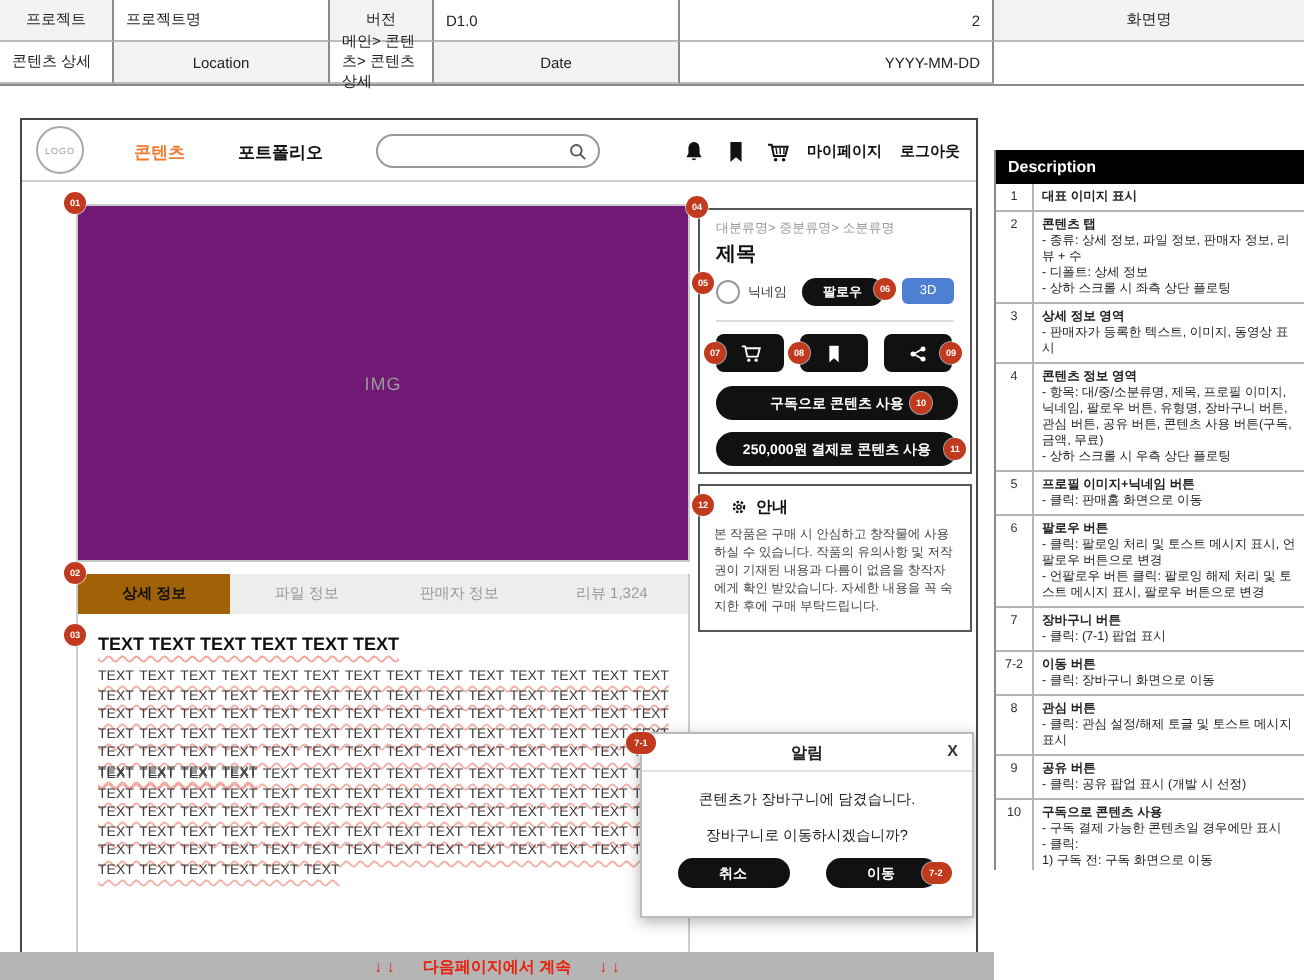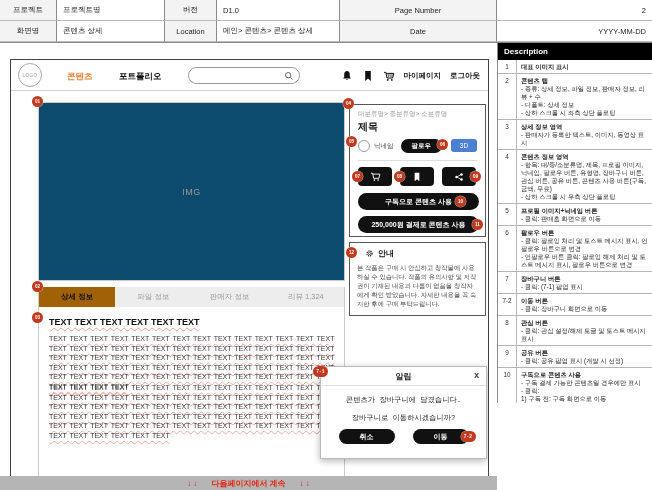--- a/index.html
+++ b/index.html
@@ -8,37 +8,37 @@
   
   .meta-table { display:grid; grid-template-columns:57px 108px 52px 123px 157px 1fr; grid-auto-rows:21px; border-bottom:1px solid #8a8a8a; }
   .mcell { border-right:1px solid #8a8a8a; border-bottom:1px solid #bbb; font-size:7.5px; display:flex; align-items:center; padding:0 6px; color:#222; }
   .mcell:nth-child(6n) { border-right:none; }
   .mlabel { justify-content:center; background:#f3f3f3; }
   .mright { justify-content:flex-end; }
 
   
   .main { display:flex; height:448px; }
   .left-pane { position:relative; width:497px; height:448px; }
-  .desc-pane { width:155px; height:360px; border-left:1px solid #8a8a8a; display:flex; flex-direction:column; overflow:hidden; }
+  .desc-pane { width:155px; height:360px; border-left:1px solid #8a8a8a; display:flex; flex-direction:column; overflow:hidden;margin-top:32px; }
 
   
   .wireframe { position:absolute; left:10px; top:16px; width:479px; height:432px; border:1px solid #444; background:#fff; overflow:hidden; }
   .wf-header { position:absolute; left:0; top:0; width:100%; height:31px; border-bottom:1px solid #d0d0d0; }
   .logo { position:absolute; left:7px; top:3px; width:24px; height:24px; border:1px solid #aaa; border-radius:50%; display:flex; align-items:center; justify-content:center; font-size:4.5px; color:#999; letter-spacing:.5px; }
   .nav-item { position:absolute; top:11px; font-size:8.5px; font-weight:bold; cursor:pointer; }
   .nav-contents { left:56px; color:#ed7d31; }
   .nav-portfolio { left:108px; color:#111; }
   .searchbox { position:absolute; left:177px; top:7px; width:112px; height:17px; border:1px solid #999; border-radius:9px; display:flex; align-items:center; padding:0 5px; }
   .searchbox input { border:none; outline:none; flex:1; font-size:7px; background:transparent; min-width:0; }
   .hdr-right { position:absolute; right:8px; top:0; height:31px; display:flex; align-items:center; gap:9px; }
   .hdr-link { font-size:7.5px; font-weight:bold; color:#111; cursor:pointer; }
   .icon12 { width:12px; height:12px; display:block; }
 
   
-  .img-box { position:absolute; border:1px solid #c9c9c9; background:#0c4a6e; display:flex; align-items:center; justify-content:center; color:#9a9a9a; font-size:9px; letter-spacing:.5px; }
+  .img-box { position:absolute; border:1px solid #c9c9c9; background:#701a75; display:flex; align-items:center; justify-content:center; color:#9a9a9a; font-size:9px; letter-spacing:.5px; }
   .img-main { left:27px; top:42px; width:307px; height:179px; }
 
   
   .detail-col { position:absolute; left:27px; top:227px; width:307px; height:205px; border-left:1px solid #ccc; border-right:1px solid #ccc; }
   .tabs { display:flex; height:20px; background:#ededed; }
   .tab { flex:1; display:flex; align-items:center; justify-content:center; font-size:7.5px; color:#999; cursor:pointer; }
   .tab.active { background:#a16207; color:#111; font-weight:bold; }
   .detail-heading { position:absolute; left:10px; top:30px; font-size:9px; font-weight:bold; color:#111; text-decoration:underline; text-decoration-style:wavy; text-decoration-color:rgba(220,60,40,.45); text-decoration-thickness:.5px; text-underline-offset:2px; }
   .para { position:absolute; left:10px; width:296px; font-size:7px; line-height:9.6px; color:#3a3a3a; word-spacing:1px; text-decoration:underline; text-decoration-style:wavy; text-decoration-color:rgba(220,60,40,.4); text-decoration-thickness:.5px; text-underline-offset:2px; }
   .para1 { top:47px; } .para2 { top:96px; }
@@ -57,21 +57,21 @@
   .act-btn { width:34px; height:19px; background:#111; border-radius:4px; display:flex; align-items:center; justify-content:center; cursor:pointer; }
   .cta { position:absolute; left:8px; width:121px; height:17px; background:#111; color:#fff; border-radius:8.5px; font-size:7px; font-weight:bold; display:flex; align-items:center; justify-content:center; cursor:pointer; }
   .cta-subscribe { top:88px; } .cta-pay { top:111px; }
 
   
   .notice-box { position:absolute; left:338px; top:182px; width:137px; height:74px; border:1px solid #555; background:#fff; padding:5px 7px; }
   .notice-head { display:flex; align-items:center; gap:4px; font-size:8px; font-weight:bold; color:#111; padding-left:8px; }
   .notice-body { margin-top:4px; font-size:6.3px; line-height:9px; color:#444; }
 
   
-  .dialog { position:absolute; left:309px; top:306px; width:167px; height:93px; background:#fff; border:1px solid #bbb; box-shadow:0 2px 7px rgba(0,0,0,.3); z-index:4;font-family:Liberation Mono, monospace; }
+  .dialog { position:absolute; left:309px; top:306px; width:167px; height:93px; background:#fff; border:1px solid #bbb; box-shadow:0 2px 7px rgba(0,0,0,.3); z-index:4; }
   .dlg-titlebar { position:relative; height:19px; border-bottom:1px solid #e0e0e0; display:flex; align-items:center; justify-content:center; font-size:8px; font-weight:bold; }
   .dlg-close { position:absolute; right:7px; top:4px; font-size:8px; color:#333; cursor:pointer; }
   .dlg-line { text-align:center; font-size:7.3px; color:#222; }
   .dlg-line1 { margin-top:9px; } .dlg-line2 { margin-top:8px; }
   .dlg-btns { position:absolute; left:0; top:62px; width:100%; display:flex; justify-content:center; gap:18px; }
   .dlg-btn { width:56px; height:15px; background:#111; color:#fff; font-size:7px; font-weight:bold; border-radius:7.5px; display:flex; align-items:center; justify-content:center; cursor:pointer; }
 
   
   .mk { position:absolute; width:11px; height:11px; border-radius:50%; background:#c13a1d; color:#fff; font-size:4.6px; font-weight:bold; display:flex; align-items:center; justify-content:center; z-index:6; box-shadow:0 0 0 .5px rgba(255,255,255,.6); }
   .mk-wide { width:15px; border-radius:6px; }
@@ -89,21 +89,20 @@
   .ddetails { white-space:pre-line; }
 </style>
 </head>
 <body>
 
 <div class="meta-table">
   <div class="mcell mlabel">프로젝트</div>
   <div class="mcell">프로젝트명</div>
   <div class="mcell mlabel">버전</div>
   <div class="mcell">D1.0</div>
-  <div class="mcell mlabel">Page Number</div>
   <div class="mcell mright">2</div>
 
   <div class="mcell mlabel">화면명</div>
   <div class="mcell">콘텐츠 상세</div>
   <div class="mcell mlabel">Location</div>
   <div class="mcell">메인&gt; 콘텐츠&gt; 콘텐츠 상세</div>
   <div class="mcell mlabel">Date</div>
   <div class="mcell mright">YYYY-MM-DD</div>
 </div>
 

